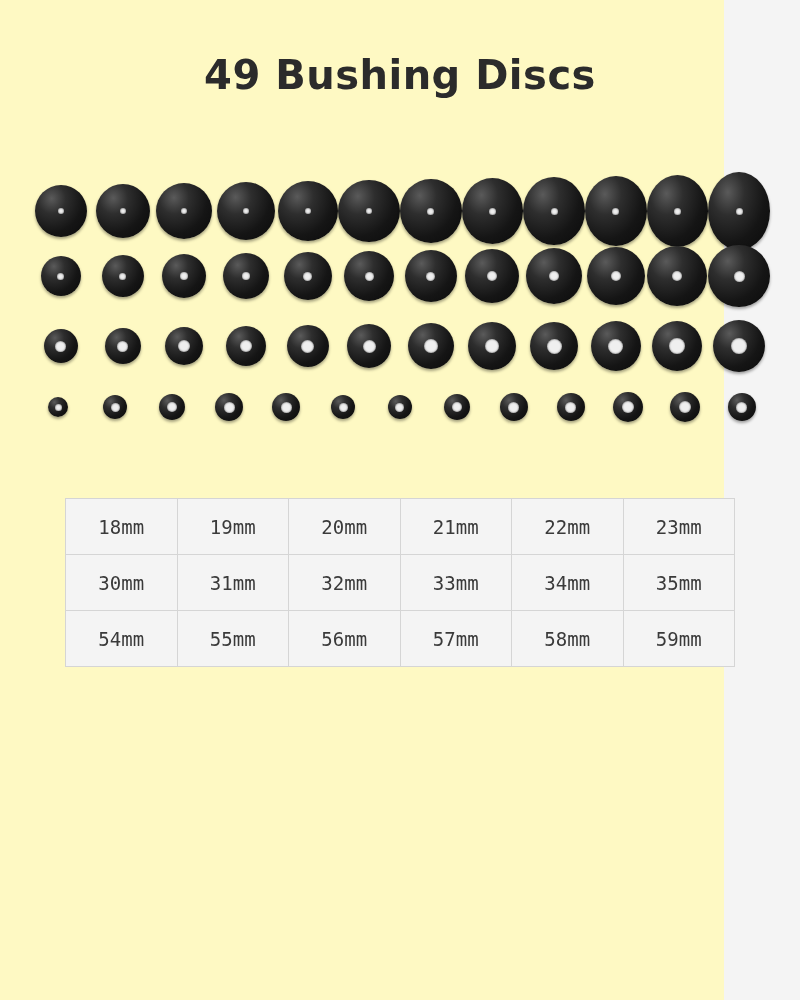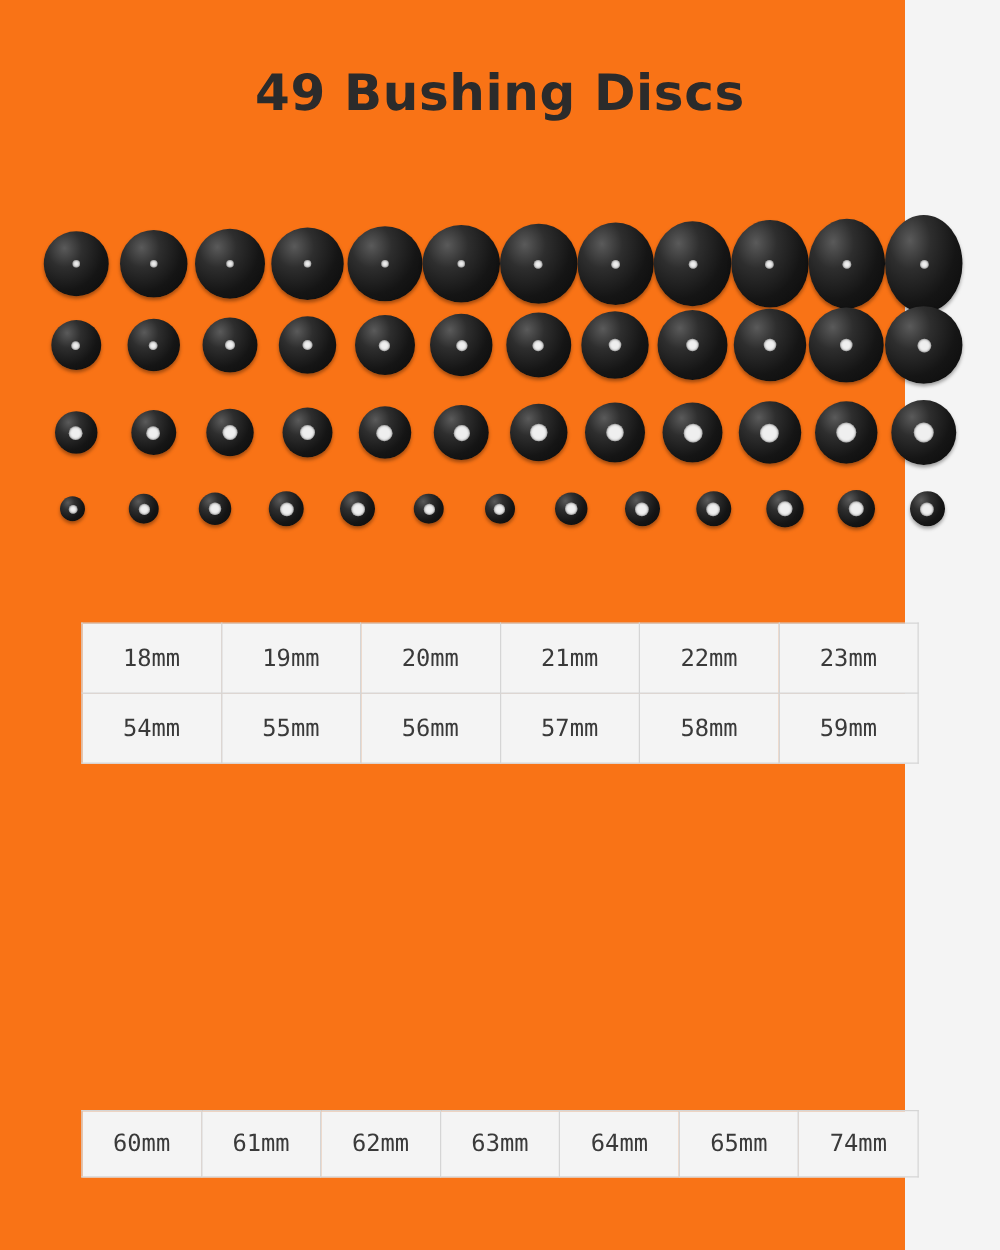--- a/index.html
+++ b/index.html
@@ -10,21 +10,21 @@
     width: 800px;
     height: 1000px;
     background: #f4f4f4;
     font-family: "DejaVu Sans", sans-serif;
     overflow: hidden;
   }
   .page {
     position: relative;
     width: 724px;
     height: 1000px;
-    background: #f97316;
+    background: #fef9c3;
   }
   .title {
     position: absolute;
     top: 52px;
     left: 0;
     width: 800px;
     text-align: center;
     font-size: 40px;
     font-weight: bold;
     color: #2b2b2b;
@@ -365,37 +365,32 @@
     <tbody>
         <tr>
           <td>18mm</td>
           <td>19mm</td>
           <td>20mm</td>
           <td>21mm</td>
           <td>22mm</td>
           <td>23mm</td>
         </tr>
         <tr>
+          <td>30mm</td>
+          <td>31mm</td>
+          <td>32mm</td>
+          <td>33mm</td>
+          <td>34mm</td>
+          <td>35mm</td>
+        </tr>
+        <tr>
           <td>54mm</td>
           <td>55mm</td>
           <td>56mm</td>
           <td>57mm</td>
           <td>58mm</td>
           <td>59mm</td>
         </tr>
       </tbody>
   </table>
 
-  <table class="spec-table last">
-    <tbody>
-        <tr>
-          <td>60mm</td>
-          <td>61mm</td>
-          <td>62mm</td>
-          <td>63mm</td>
-          <td>64mm</td>
-          <td>65mm</td>
-          <td>74mm</td>
-        </tr>
-      </tbody>
-  </table>
 
 </div>
 
 </body></html>

